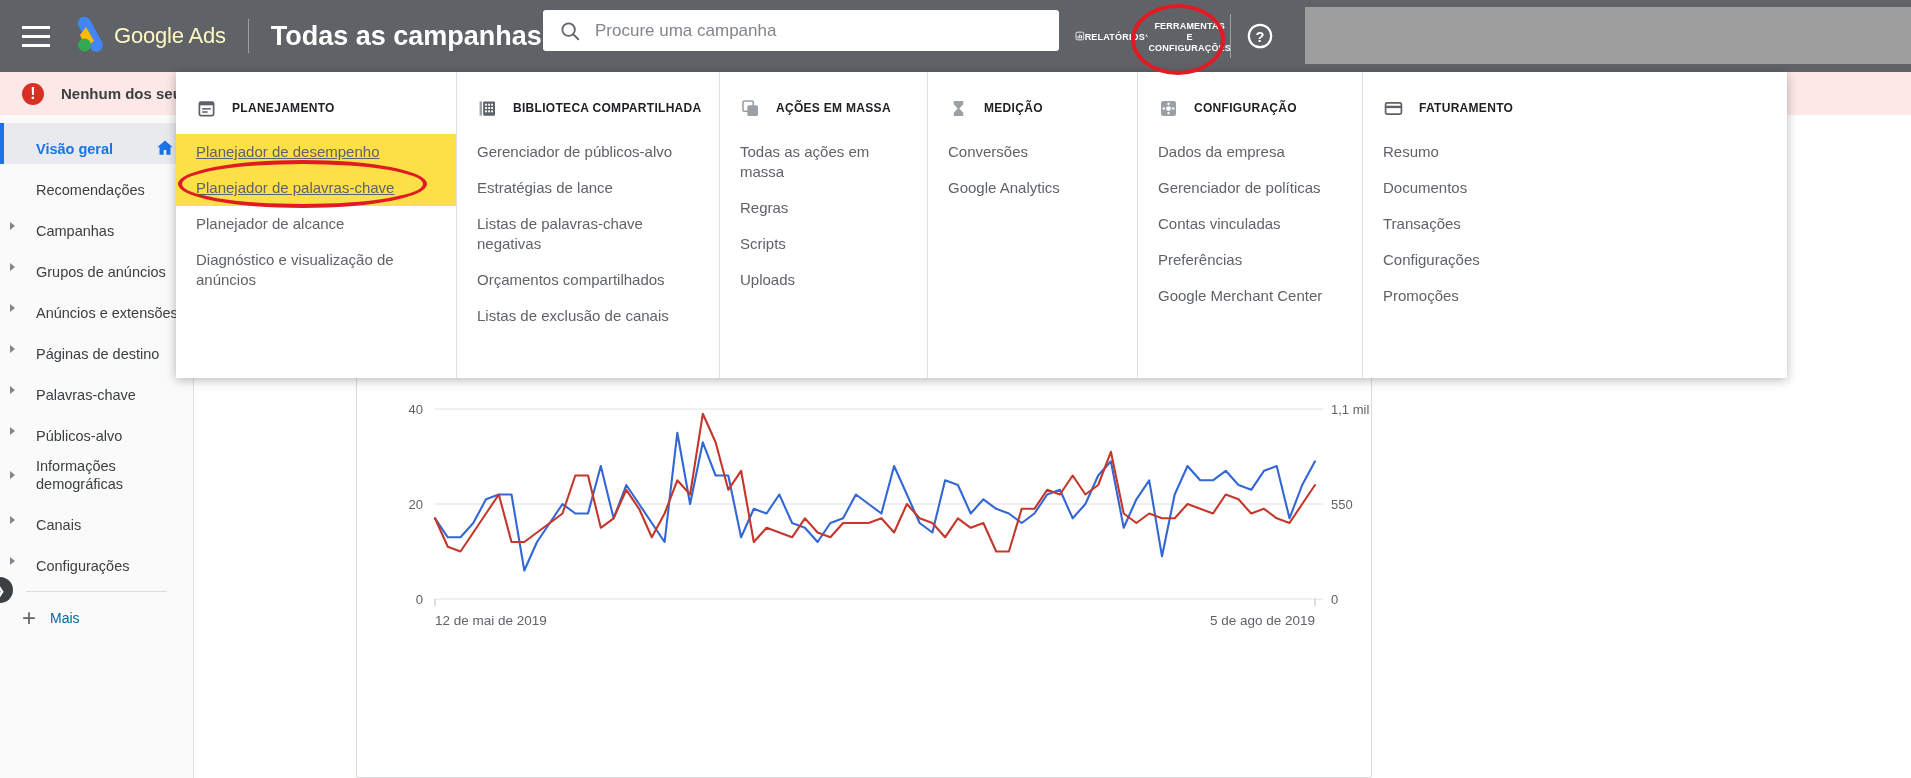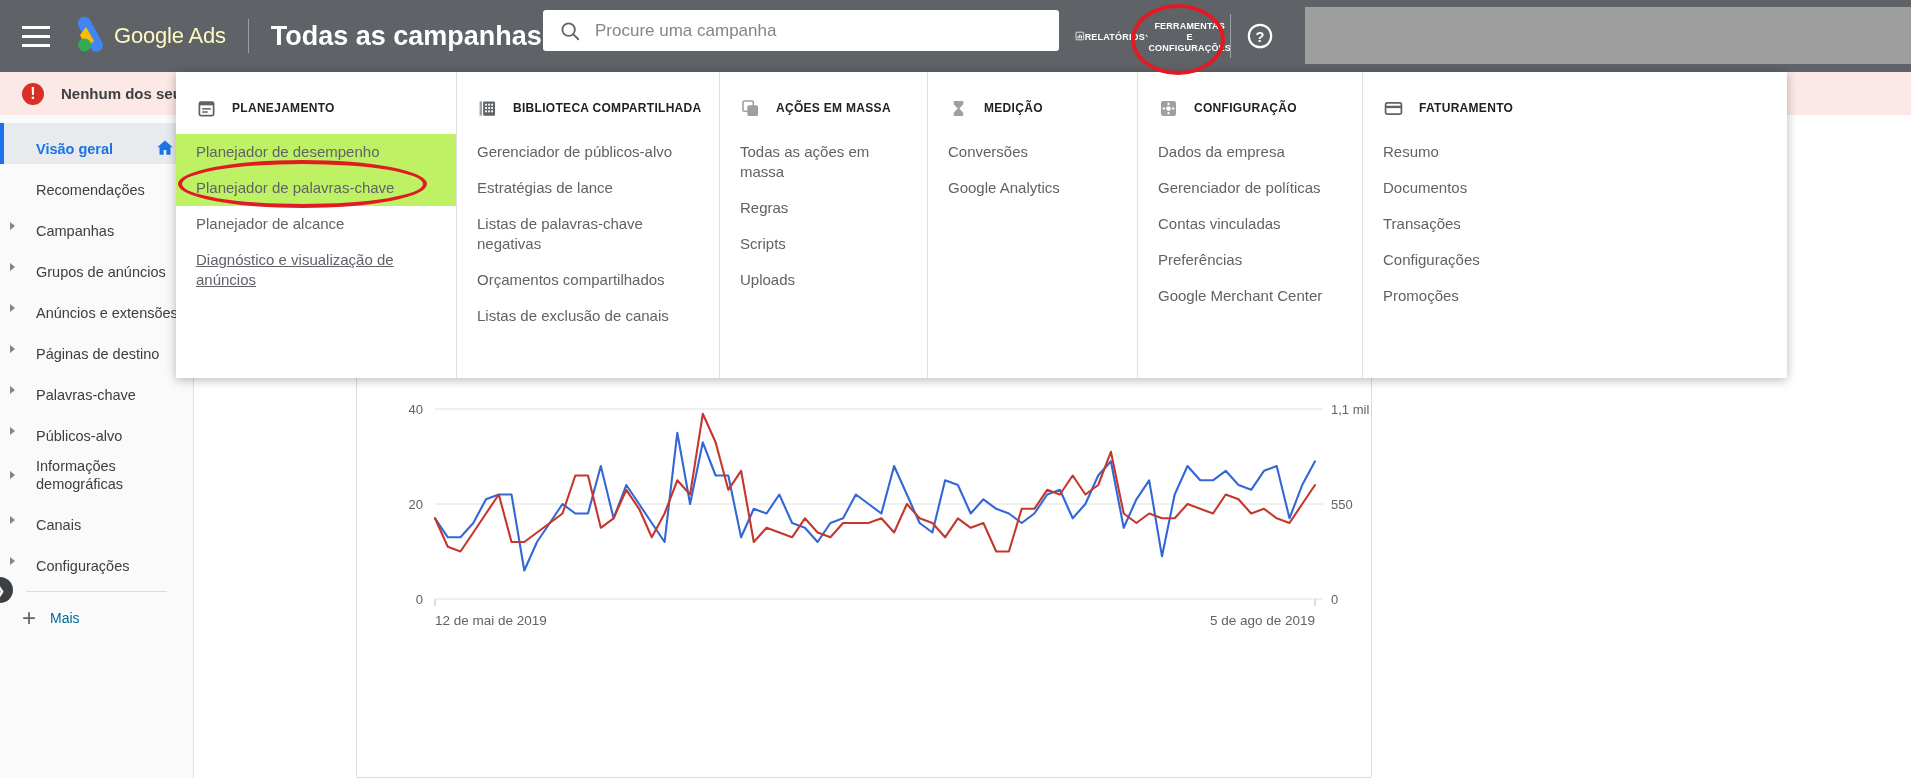--- a/index.html
+++ b/index.html
@@ -190,22 +190,22 @@
     flex: none;
   }
   .mega-head-text {
     font-size: 12px; font-weight: bold; color: #202124;
     letter-spacing: .3px; white-space: nowrap;
   }
   .mega-item {
     font-size: 15px; color: #5f6368; line-height: 20px;
     padding: 8px 14px 8px 20px; cursor: pointer;
   }
-  .mega-item.hl { background: #bef264; }
-  .mega-item.two-line { padding-right: 6px; text-decoration: underline; }
+  .mega-item.hl { background: #fde047; text-decoration: underline; }
+  .mega-item.two-line { padding-right: 6px; }
 </style>
 </head>
 <body>
 
 <div id="root">
 
   <div class="topbar">
     <div class="hamburger">
       <span></span>
         <span></span>

